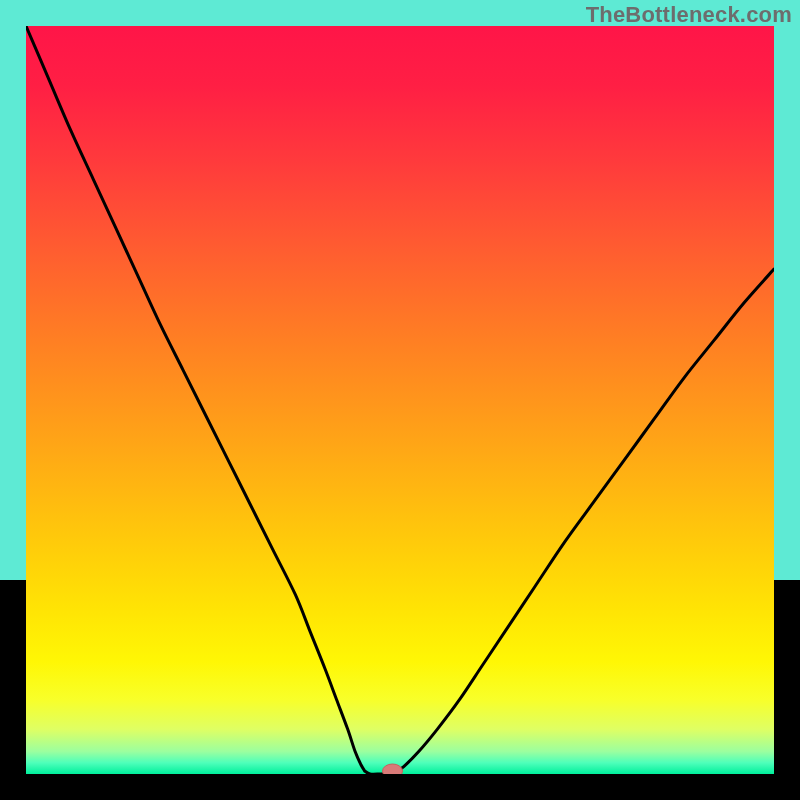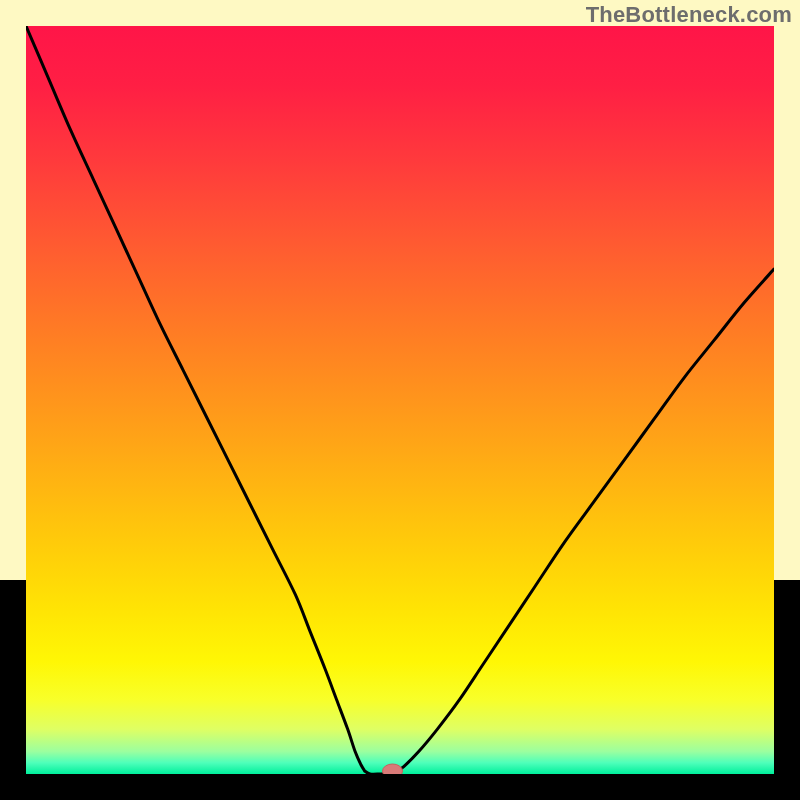--- a/index.html
+++ b/index.html
@@ -10,21 +10,21 @@
     background: #000;
     overflow: hidden;
     font-family: Arial, Helvetica, sans-serif;
   }
   .frame {
     position: absolute;
     left: 0;
     top: 0;
     width: 800px;
     height: 580px;
-    background: #fef9c3;
+    background: #5eead4;
   }
   .watermark {
     position: absolute;
     top: 2px;
     right: 8px;
     color: #6d6d6d;
     font-size: 22px;
     font-weight: 600;
     letter-spacing: 0.2px;
     user-select: none;

